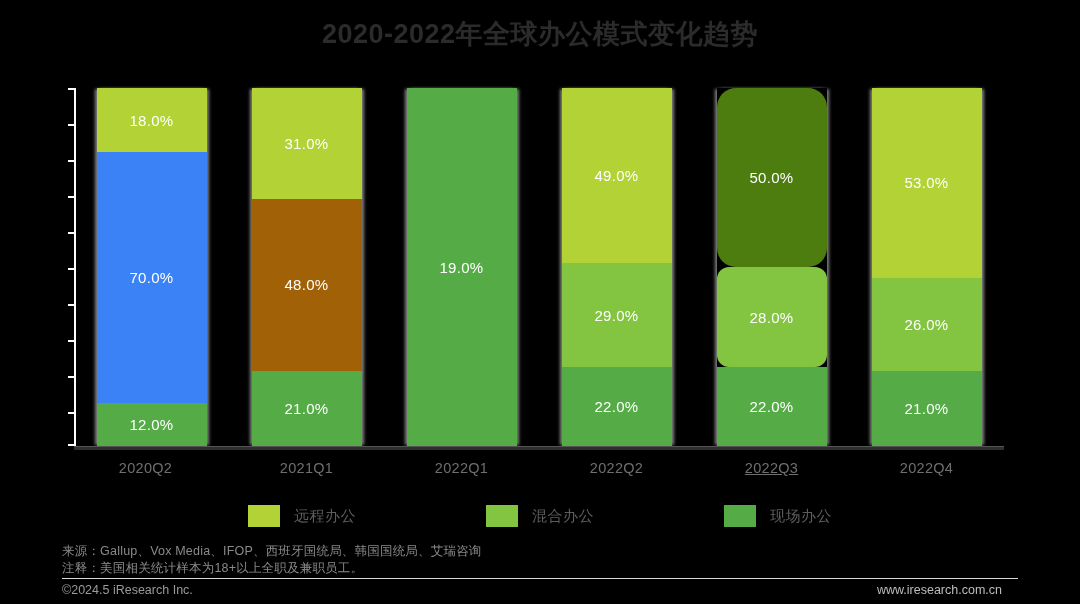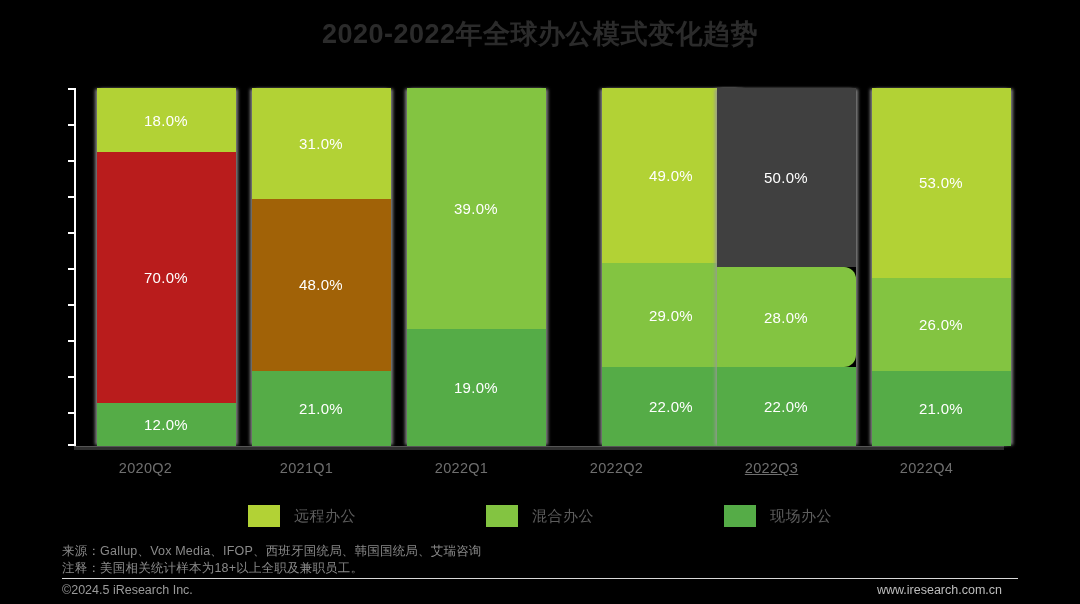--- a/index.html
+++ b/index.html
@@ -68,21 +68,20 @@
     left: 74px;
     top: 12px;
     width: 930px;
     height: 358px;
   }
 
   .bar-group {
     position: absolute;
     top: 0;
     height: 358px;
-    padding-left: 29px;
   }
   .bar {
     position: absolute;
     left: 0;
     top: 0;
     width: 100%;
     height: 100%;
     display: flex;
     flex-direction: column;
     box-shadow: 3px 0 3px -1px rgba(150,150,150,0.85),
@@ -188,21 +187,21 @@
   <div class="y-tick" style="top:300px"></div>
   <div class="y-tick" style="top:336px"></div>
   <div class="y-tick" style="top:368px"></div>
 
   <div class="plot" id="plot">
       <div class="bar-group" style="left: 22.5px; width: 110px;">
         <div class="bar">
           <div class="seg" style="flex: 18 0 0px; background: rgb(178, 210, 53);">
             <span class="seg-label">18.0%</span>
           </div>
-          <div class="seg" style="flex: 70 0 0px; background: #b91c1c;">
+          <div class="seg" style="flex: 70 0 0px; background: #3b82f6;">
             <span class="seg-label">70.0%</span>
           </div>
           <div class="seg" style="flex: 12 0 0px; background: rgb(85, 172, 71);">
             <span class="seg-label">12.0%</span>
           </div>
         </div>
       </div>
       <div class="bar-group" style="left: 177.5px; width: 110px;">
         <div class="bar">
           <div class="seg" style="flex: 31 0 0px; background: rgb(178, 210, 53);">
@@ -211,44 +210,41 @@
           <div class="seg" style="flex: 48 0 0px; background: #a16207;">
             <span class="seg-label">48.0%</span>
           </div>
           <div class="seg" style="flex: 21 0 0px; background: rgb(85, 172, 71);">
             <span class="seg-label">21.0%</span>
           </div>
         </div>
       </div>
       <div class="bar-group" style="left: 332.5px; width: 110px;">
         <div class="bar">
-          <div class="seg" style="flex: 39 0 0px; background: rgb(131, 196, 65);">
-            <span class="seg-label">39.0%</span>
-          </div>
           <div class="seg" style="flex: 19 0 0px; background: rgb(85, 172, 71);">
             <span class="seg-label">19.0%</span>
           </div>
         </div>
       </div>
-      <div class="bar-group" style="left: 487.5px; width: 110px; margin-left: 40px;">
+      <div class="bar-group" style="left: 487.5px; width: 110px;">
         <div class="bar">
           <div class="seg" style="flex: 49 0 0px; background: rgb(178, 210, 53);">
             <span class="seg-label">49.0%</span>
           </div>
           <div class="seg" style="flex: 29 0 0px; background: rgb(131, 196, 65);">
             <span class="seg-label">29.0%</span>
           </div>
           <div class="seg" style="flex: 22 0 0px; background: rgb(85, 172, 71);">
             <span class="seg-label">22.0%</span>
           </div>
         </div>
       </div>
       <div class="bar-group" style="left: 642.5px; width: 110px;">
         <div class="bar">
-          <div class="seg" style="flex: 50 0 0px; background: #404040;">
+          <div class="seg" style="flex: 50 0 0px; background: #4d7c0f; border-radius: 19px;">
             <span class="seg-label">50.0%</span>
           </div>
           <div class="seg" style="flex: 28 0 0px; background: rgb(131, 196, 65); border-radius: 12px;">
             <span class="seg-label">28.0%</span>
           </div>
           <div class="seg" style="flex: 22 0 0px; background: rgb(85, 172, 71);">
             <span class="seg-label">22.0%</span>
           </div>
         </div>
       </div>

